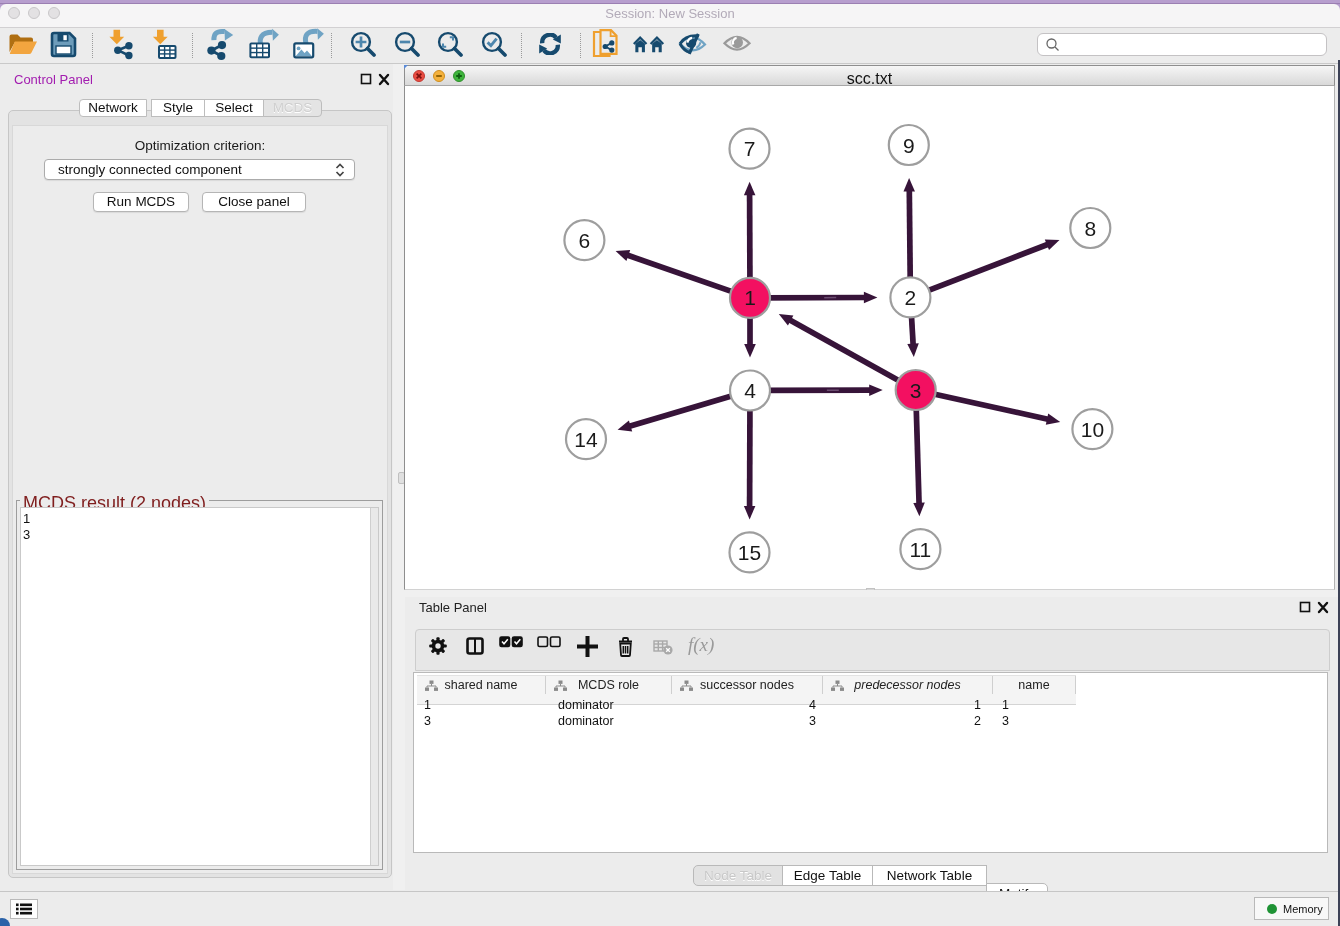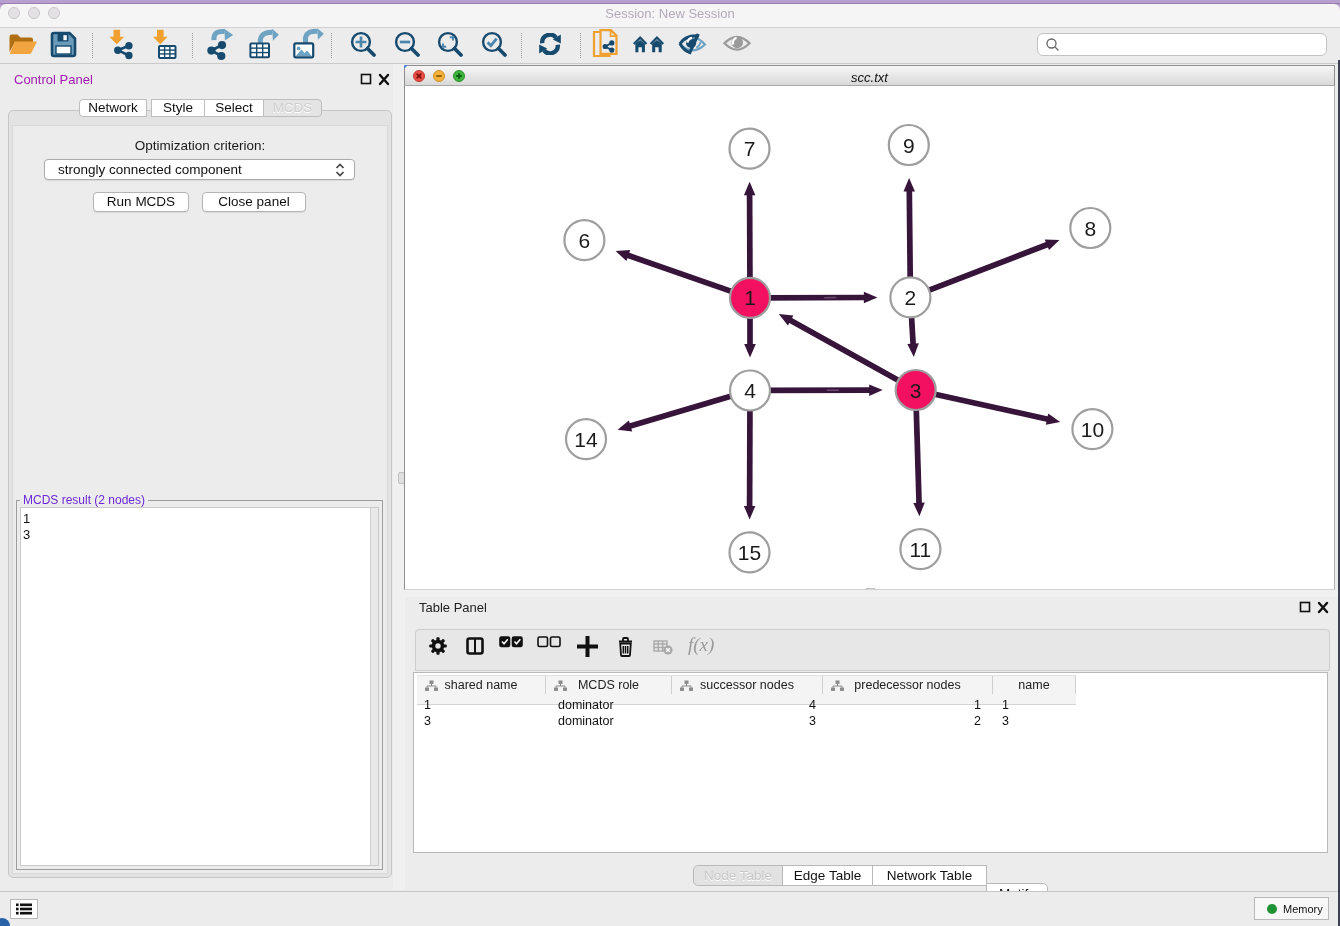--- a/index.html
+++ b/index.html
@@ -23,32 +23,32 @@
 
 
 #cp-title { left:14px; top:72px; font-size:13px; color:#a21caf; }
 .tab { position:absolute; top:99px; z-index:5; height:18px; background:#fff; border:1px solid #bdbdbd; font-size:13.5px; color:#111; text-align:center; line-height:16px; }
 #cp-outer { left:8px; top:110px; width:384px; height:768px; background:#e3e3e3; border:1px solid #c6c6c6; border-radius:5px; }
 #cp-inner { left:12px; top:125px; width:376px; height:749px; background:#ececec; border:1px solid #d8d8d8; }
 #opt-label { left:0px; top:138px; width:400px; text-align:center; font-size:13.5px; color:#1a1a1a; }
 #opt-select { left:44px; top:159px; width:311px; height:21px; background:#fff; border:1px solid #ababab; border-radius:4px; font-size:13.5px; color:#111; line-height:19px; padding-left:13px; box-shadow:0 1px 1px rgba(0,0,0,0.08); }
 .btn { position:absolute; top:192px; height:20px; background:#fff; border:1px solid #b5b5b5; border-radius:4px; font-size:13.5px; color:#111; text-align:center; line-height:18px; box-shadow:0 1px 1px rgba(0,0,0,0.08); }
 #fieldset { left:16px; top:500px; width:367px; height:370px; border:1px solid #9d9d9d; }
-#fs-legend { left:20px; top:493px; background:#ececec; font-size:12px; color:#6d28d9; padding:0 3px; }
+#fs-legend { left:20px; top:493px; background:#ececec; font-size:18px; color:#7f1d1d; padding:0 3px; }
 #fs-white { left:20px; top:507px; width:359px; height:359px; background:#fff; border:1px solid #c9c9c9; font-size:13px; color:#111; line-height:16px; padding:3px 0 0 2px; }
 #fs-scroll { left:370px; top:508px; width:8px; height:357px; background:#e9e9e9; border-left:1px solid #cfcfcf; }
 
 
 #vsplit { left:393px; top:64px; width:12px; height:826px; background:#f0f0f0; }
 #vsplit-h { left:398px; top:472px; width:7px; height:12px; background:#e0e0e0; border:1px solid #c0c0c0; border-radius:2px; }
 
 
 #netwin { left:404px; top:85px; width:931px; height:505px; border-left:1px solid #8e8e8e; border-right:1px solid #b2b2b2; border-bottom:1px solid #d2d2d2; background:#fff; }
 #net-titlebar { left:404px; top:65px; width:931px; height:21px; background:linear-gradient(#f6f6f6,#d9d9d9); border:1px solid #8e8e8e; border-bottom:1px solid #a8a8a8; }
-#net-title { left:404px; top:70px; width:931px; text-align:center; font-size:13px; color:#111;font-style:italic; }
+#net-title { left:404px; top:70px; width:931px; text-align:center; font-size:16px; color:#111; }
 .mac { position:absolute; top:70px; z-index:3; width:12px; height:12px; border-radius:50%; }
 #net-handle { left:866px; top:588px; width:9px; height:5px; background:#d6d6d6; border:1px solid #c2c2c2; }
 
 
 #hsplit { left:405px; top:590px; width:935px; height:7px; background:#f0f0f0; }
 
 
 #tp-title { left:419px; top:600px; font-size:13px; color:#222; }
 #tp-toolbar { left:415px; top:629px; width:915px; height:42px; background:#e7e7e7; border:1px solid #cdcdcd; border-radius:4px 4px 0 0; }
 #tp-table { left:413px; top:672px; width:915px; height:181px; background:#fff; border:1px solid #b9b9b9; }
@@ -425,21 +425,21 @@
     </div>
 <div class="th" style="left:406px; width:170px;">
       <svg width="13" height="12" viewBox="0 0 13 12" style="position:absolute;left:8px;top:4px;">
         <g fill="#8a8a8a">
           <rect x="4.5" y="0.5" width="4" height="3.4"></rect>
           <rect x="0" y="7.5" width="4" height="3.4"></rect>
           <rect x="9" y="7.5" width="4" height="3.4"></rect>
         </g>
         <path d="M6.5 4 L6.5 6 M2 7.5 L2 6 L11 6 L11 7.5" fill="none" stroke="#8a8a8a" stroke-width="1"></path>
       </svg>
-      <span style="position:absolute; left:0; right:0; top:2px; text-align:center;">predecessor nodes</span>
+      <span style="position:absolute; left:0; right:0; top:2px; text-align:center;font-style:italic;">predecessor nodes</span>
     </div>
 <div class="th" style="left:576px; width:83px;">
       <span style="position:absolute; left:0; right:0; top:2px; text-align:center;">name</span>
     </div>
   </div>
 <div class="td" style="left:424px; top:698px; width:100px; text-align:left;">1</div>
 <div class="td" style="left:558px; top:698px; width:100px; text-align:left;">dominator</div>
 <div class="td" style="left:700px; top:698px; width:116px; text-align:right;">4</div>
 <div class="td" style="left:850px; top:698px; width:131px; text-align:right;">1</div>
 <div class="td" style="left:1002px; top:698px; width:60px; text-align:left;">1</div>

